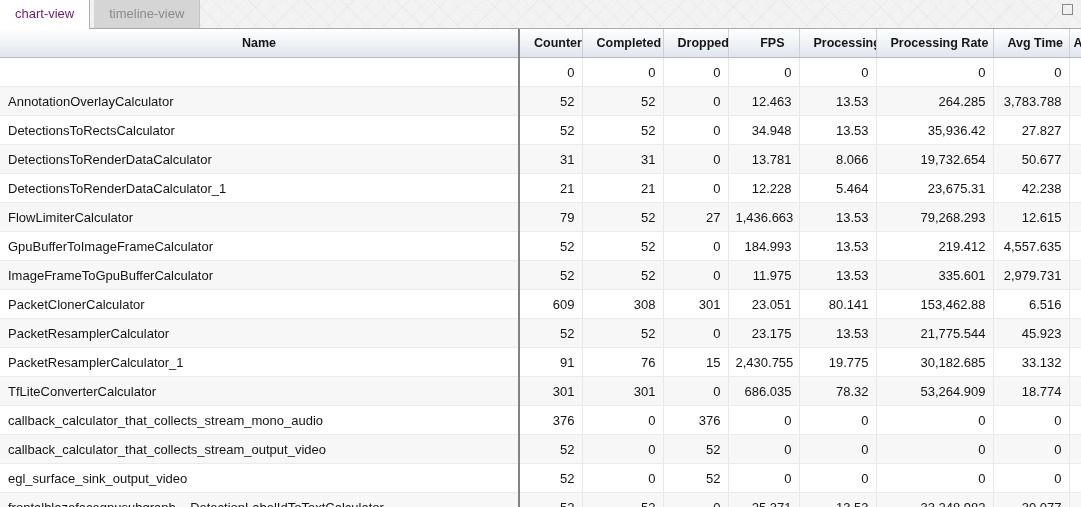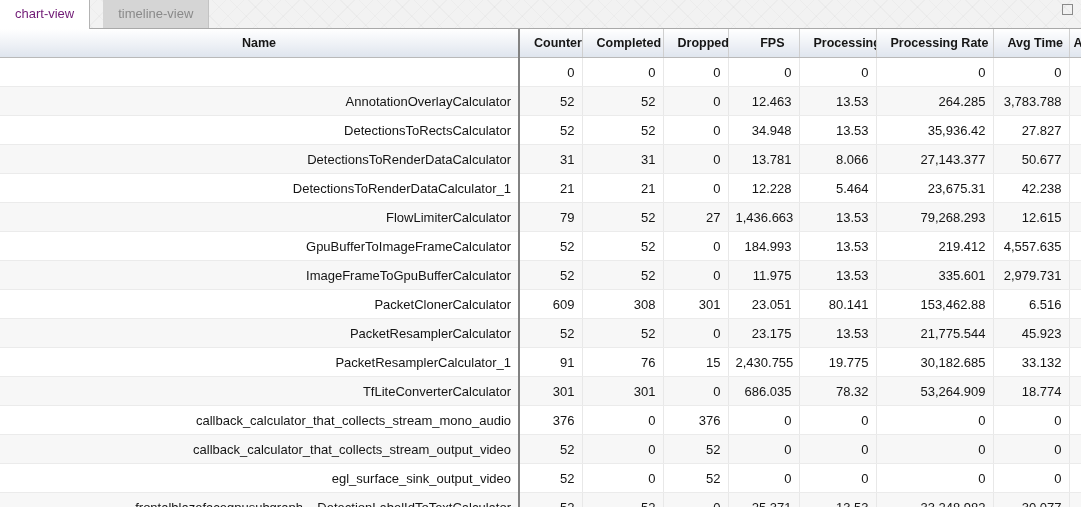--- a/index.html
+++ b/index.html
@@ -14,21 +14,21 @@
       repeating-linear-gradient(45deg, rgba(0,0,0,0.022) 0 1px, transparent 1px 13px),
       repeating-linear-gradient(-45deg, rgba(0,0,0,0.022) 0 1px, transparent 1px 13px);
     display:flex;align-items:flex-start;
   }
   .tab{height:28px;line-height:28px;padding:0 15px;font-size:13px;white-space:nowrap;cursor:default;}
   .tab-active{
     background:#fff;color:#701a75;border-right:1px solid #b3b3b3;
     height:29px;margin-bottom:-1px;position:relative;z-index:2;
   }
   .tab-inactive{
-    background:#d5d5d5;color:#8a8a8a;margin-left:13px;
+    background:#d5d5d5;color:#8a8a8a;margin-left:4px;
     border-right:1px solid #c3c3c3;
   }
   .undock{
     position:absolute;top:4px;right:8px;width:9px;height:9px;
     border:1.5px solid #8a8a8a;background:transparent;box-sizing:content-box;z-index:3;
   }
 
   
   .grid-wrap{width:1081px;overflow:hidden;}
   table.grid{border-collapse:collapse;table-layout:fixed;width:1129px;background:#fff;}
@@ -40,21 +40,21 @@
     text-align:center;padding:0 14px;white-space:nowrap;overflow:hidden;
   }
   table.grid th + th{border-left:1px solid #cfcfcf;text-align:right;}
   table.grid td{
     height:28px;box-sizing:content-box;
     font-size:13px;color:#141414;
     padding:0 7px;white-space:nowrap;overflow:hidden;
     border-bottom:1px solid #ebebeb;text-align:right;
   }
   table.grid td + td{border-left:1px solid #e8e8e8;}
-  table.grid td:first-child{text-align:right;padding-left:8px;}
+  table.grid td:first-child{text-align:left;padding-left:8px;}
   table.grid th:nth-child(2), table.grid td:nth-child(2){border-left:2px solid #828282;}
   table.grid th:last-child{text-align:left;padding-left:4px;}
   table.grid tbody tr:nth-child(even){background:#f7f7f7;}
 </style>
 </head>
 <body>
 
 <div class="app">
 
   <div class="tabbar">
@@ -127,21 +127,21 @@
             <td>27.827</td>
             <td></td>
           </tr>
           <tr>
             <td>DetectionsToRenderDataCalculator</td>
             <td>31</td>
             <td>31</td>
             <td>0</td>
             <td>13.781</td>
             <td>8.066</td>
-            <td>27,143.377</td>
+            <td>19,732.654</td>
             <td>50.677</td>
             <td></td>
           </tr>
           <tr>
             <td>DetectionsToRenderDataCalculator_1</td>
             <td>21</td>
             <td>21</td>
             <td>0</td>
             <td>12.228</td>
             <td>5.464</td>

